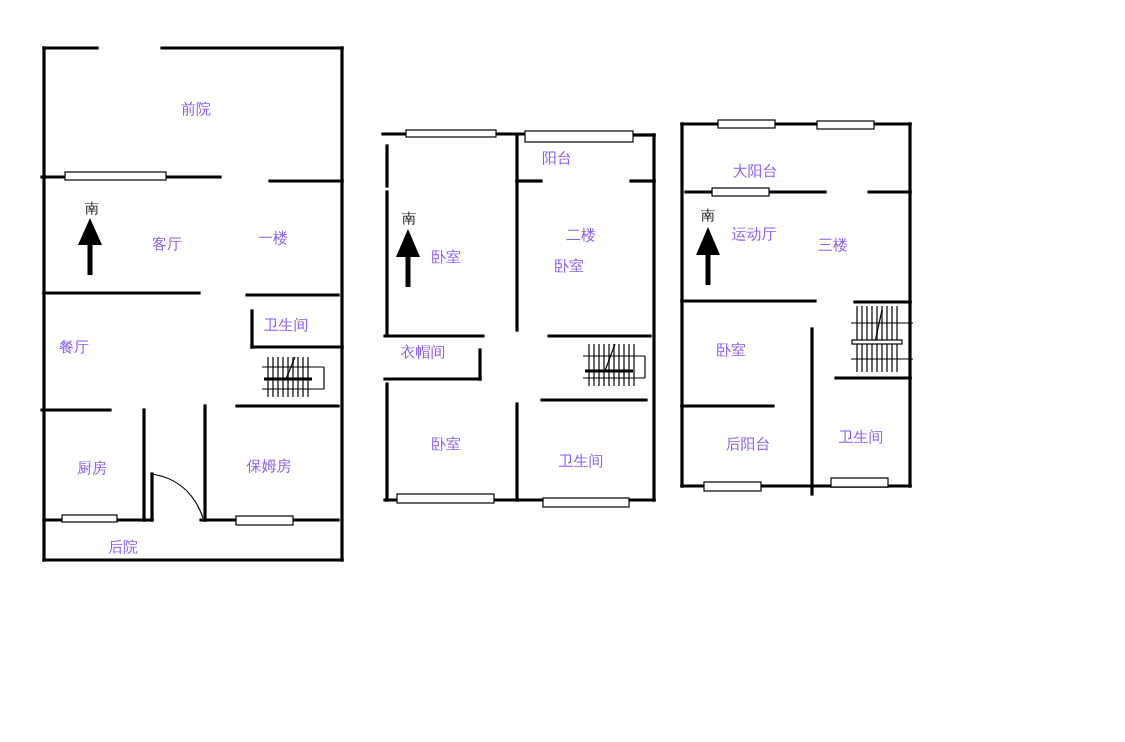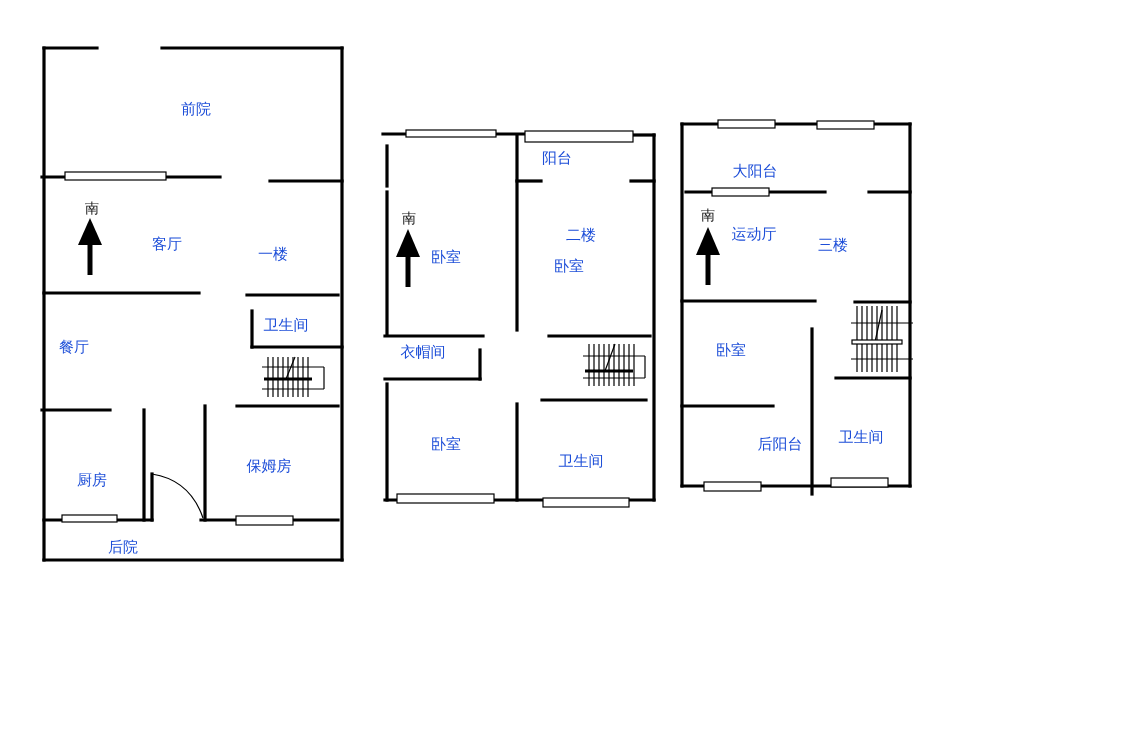--- a/index.html
+++ b/index.html
@@ -2,21 +2,21 @@
 <html><head>
 <meta charset="utf-8">
 <style>
   html, body { margin: 0; padding: 0; background: #ffffff; }
   body { width: 1125px; height: 742px; position: relative; overflow: hidden;
          font-family: "DejaVu Sans", sans-serif; }
   svg#plan { position: absolute; left: 0; top: 0; }
   .wall { stroke: #000; stroke-width: 3.2; stroke-linecap: square; fill: none; }
   .thin { stroke: #000; stroke-width: 1.2; fill: none; }
   .win { fill: #fff; stroke: #000; stroke-width: 1.2; }
-  .label { position: absolute; font-size: 15px; color: #1d4ed8; white-space: nowrap;
+  .label { position: absolute; font-size: 15px; color: #8b5cf6; white-space: nowrap;
            line-height: 1; transform: translate(-50%, -50%); }
   .north { position: absolute; font-size: 14px; color: #111; line-height: 1;
            transform: translate(-50%, -50%); }
 </style>
 </head>
 <body>
 
 <svg id="plan" width="1125" height="742" viewBox="0 0 1125 742">
 
   <g>
@@ -164,36 +164,36 @@
     <rect x="1" y="34" width="50" height="4" fill="#fff" stroke="#000" stroke-width="1.2"></rect>
   </g>
   <g>
     <line x1="708" y1="250" x2="708" y2="285" stroke="#000" stroke-width="5"></line>
     <polygon points="696,255 708,227 720,255" fill="#000"></polygon>
   </g>
 </svg>
 
 <div class="label" style="left:196px;top:109px">前院</div>
 <div class="label" style="left:167px;top:244px">客厅</div>
-<div class="label" style="left:273px;top:254px">一楼</div>
+<div class="label" style="left:273px;top:238px">一楼</div>
 <div class="label" style="left:74px;top:347px">餐厅</div>
 <div class="label" style="left:286px;top:325px">卫生间</div>
-<div class="label" style="left:92px;top:480px">厨房</div>
+<div class="label" style="left:92px;top:468px">厨房</div>
 <div class="label" style="left:269px;top:466px">保姆房</div>
 <div class="label" style="left:123px;top:547px">后院</div>
 <div class="north" style="left:92px;top:208px">南</div>
 
 <div class="label" style="left:557px;top:158px">阳台</div>
 <div class="label" style="left:446px;top:257px">卧室</div>
 <div class="label" style="left:581px;top:235px">二楼</div>
 <div class="label" style="left:569px;top:266px">卧室</div>
 <div class="label" style="left:423px;top:352px">衣帽间</div>
 <div class="label" style="left:446px;top:444px">卧室</div>
 <div class="label" style="left:581px;top:461px">卫生间</div>
 <div class="north" style="left:409px;top:218px">南</div>
 
 <div class="label" style="left:755px;top:171px">大阳台</div>
 <div class="label" style="left:754px;top:234px">运动厅</div>
 <div class="label" style="left:833px;top:245px">三楼</div>
 <div class="label" style="left:731px;top:350px">卧室</div>
-<div class="label" style="left:780px;top:444px">后阳台</div>
+<div class="label" style="left:748px;top:444px">后阳台</div>
 <div class="label" style="left:861px;top:437px">卫生间</div>
 <div class="north" style="left:708px;top:215px">南</div>
 
 </body></html>

